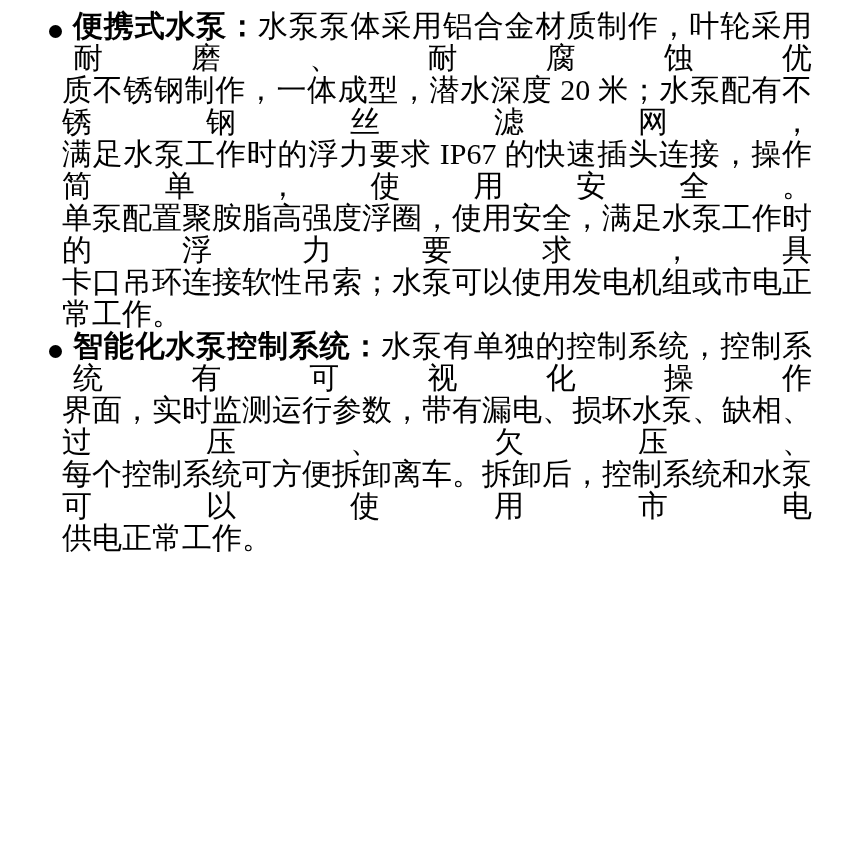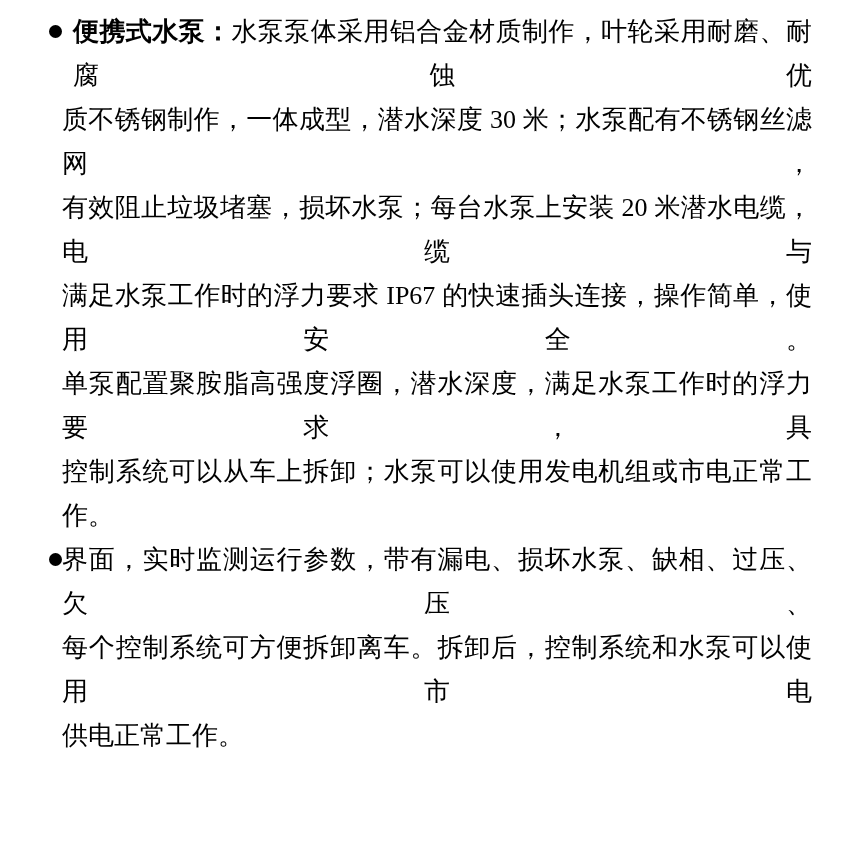--- a/index.html
+++ b/index.html
@@ -25,22 +25,22 @@
   .marker {
     position: absolute;
     left: -13px;
     top: 15px;
     width: 13px;
     height: 13px;
     border-radius: 50%;
     background: #000;
   }
   .line {
-    font-size: 26px;
-    line-height: 44px;
+    font-size: 30px;
+    line-height: 32px;
     text-align: justify;
     text-align-last: justify;
     text-justify: inter-ideograph;
     white-space: normal;
   }
   .line.first {
     padding-left: 11px; 
   }
   .line.last {
     text-align-last: left;
@@ -50,26 +50,26 @@
   }
 </style>
 </head>
 <body>
 
 <div class="doc">
   <div>
       <div class="bullet-item">
         <span class="marker"></span>
         <div class="line first"><span class="run bold">便携式水泵：</span><span class="run">水泵泵体采用铝合金材质制作，叶轮采用耐磨、耐腐蚀优</span></div>
-        <div class="line"><span class="run">质不锈钢制作，一体成型，潜水深度 30 米；水泵配有不锈钢丝滤网，</span></div>
-        <div class="line"><span class="run">有效阻止垃圾堵塞，损坏水泵；每台水泵上安装 20 米潜水电缆，电缆与</span></div>
+        <div class="line"><span class="run">质不锈钢制作，一体成型，潜水深度 20 米；水泵配有不锈钢丝滤网，</span></div>
         <div class="line"><span class="run">满足水泵工作时的浮力要求 IP67 的快速插头连接，操作简单，使用安全。</span></div>
-        <div class="line"><span class="run">单泵配置聚胺脂高强度浮圈，潜水深度，满足水泵工作时的浮力要求，具</span></div>
-        <div class="line last"><span class="run">控制系统可以从车上拆卸；水泵可以使用发电机组或市电正常工作。</span></div>
+        <div class="line"><span class="run">单泵配置聚胺脂高强度浮圈，使用安全，满足水泵工作时的浮力要求，具</span></div>
+        <div class="line last"><span class="run">卡口吊环连接软性吊索；水泵可以使用发电机组或市电正常工作。</span></div>
       </div>
       <div class="bullet-item">
         <span class="marker"></span>
+        <div class="line first"><span class="run bold">智能化水泵控制系统：</span><span class="run">水泵有单独的控制系统，控制系统有可视化操作</span></div>
         <div class="line"><span class="run">界面，实时监测运行参数，带有漏电、损坏水泵、缺相、过压、欠压、</span></div>
         <div class="line"><span class="run">每个控制系统可方便拆卸离车。拆卸后，控制系统和水泵可以使用市电</span></div>
         <div class="line last"><span class="run">供电正常工作。</span></div>
       </div>
     </div>
 </div>
 
 </body></html>

